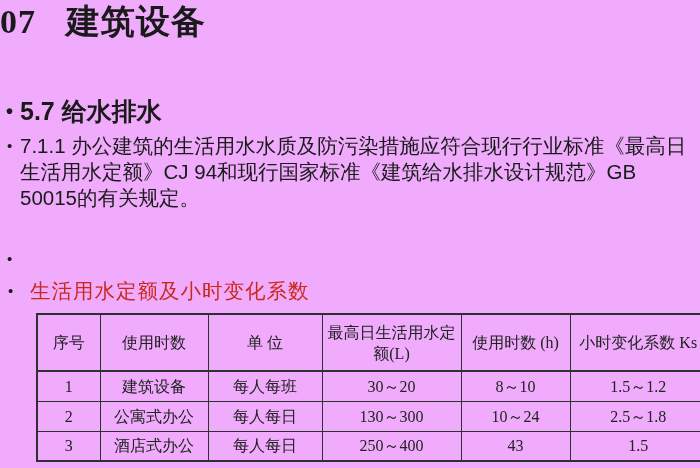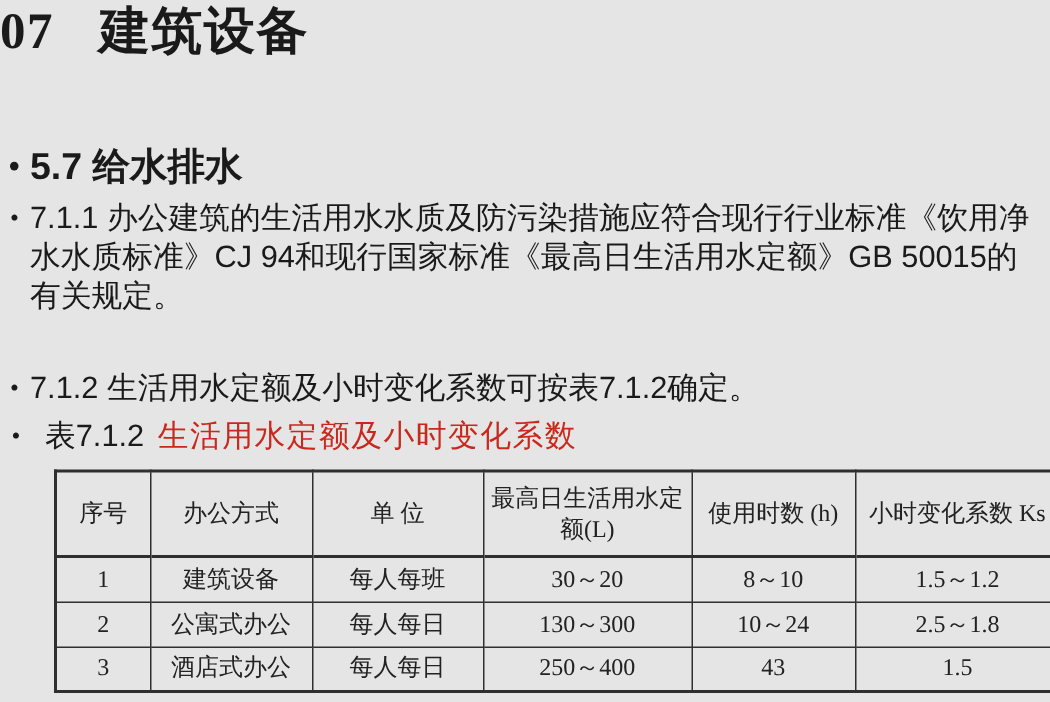--- a/index.html
+++ b/index.html
@@ -11,21 +11,21 @@
     width: 700px;
     height: 468px;
     overflow: hidden;
     font-family: "Liberation Sans", sans-serif;
     color: #1a1a1a;
   }
   .slide {
     position: relative;
     width: 700px;
     height: 468px;
-    background: #e5e5e5;
+    background: #f0abfc;
   }
   
   .page-title {
     position: absolute;
     top: 1px;
     left: 0px;
     font-family: "Liberation Serif", serif;
     font-weight: bold;
     font-size: 34px;
     line-height: 42px;
@@ -127,47 +127,45 @@
     <span class="title-number">07</span><span class="title-label">建筑设备</span>
   </div>
 
   <div class="section-heading">
     <span class="bullet">•</span>
     <span>5.7 给水排水</span>
   </div>
 
   <div class="clause clause-711">
     <span class="bullet">•</span>
-    <span>7.1.1 办公建筑的生活用水水质及防污染措施应符合现行行业标准《饮用净水水质标准》CJ 94和现行国家标准《最高日生活用水定额》GB 50015的有关规定。</span>
+    <span>7.1.1 办公建筑的生活用水水质及防污染措施应符合现行行业标准《最高日生活用水定额》CJ 94和现行国家标准《建筑给水排水设计规范》GB 50015的有关规定。</span>
   </div>
 
   <div class="clause clause-712">
     <span class="bullet">•</span>
-    <span>7.1.2 生活用水定额及小时变化系数可按表7.1.2确定。</span>
   </div>
 
   <div class="table-caption">
     <span class="bullet">•</span>
-    <span class="caption-prefix">表7.1.2</span>
     <span class="caption-highlight">生活用水定额及小时变化系数</span>
   </div>
 
   <table class="quota-table">
     <colgroup>
       <col style="width:63px">
         <col style="width:108px">
         <col style="width:114px">
       <col style="width:139px">
         <col style="width:109px">
         <col style="width:137px">
     </colgroup>
     <thead>
       <tr>
         <th>序号</th>
-        <th>办公方式</th>
+        <th>使用时数</th>
         <th>单 位</th>
         <th>最高日生活用水定额(L)</th>
         <th>使用时数 (h)</th>
         <th>小时变化系数 Ks</th>
       </tr>
     </thead>
     <tbody>
       <tr>
         <td>1</td>
         <td>建筑设备</td>

